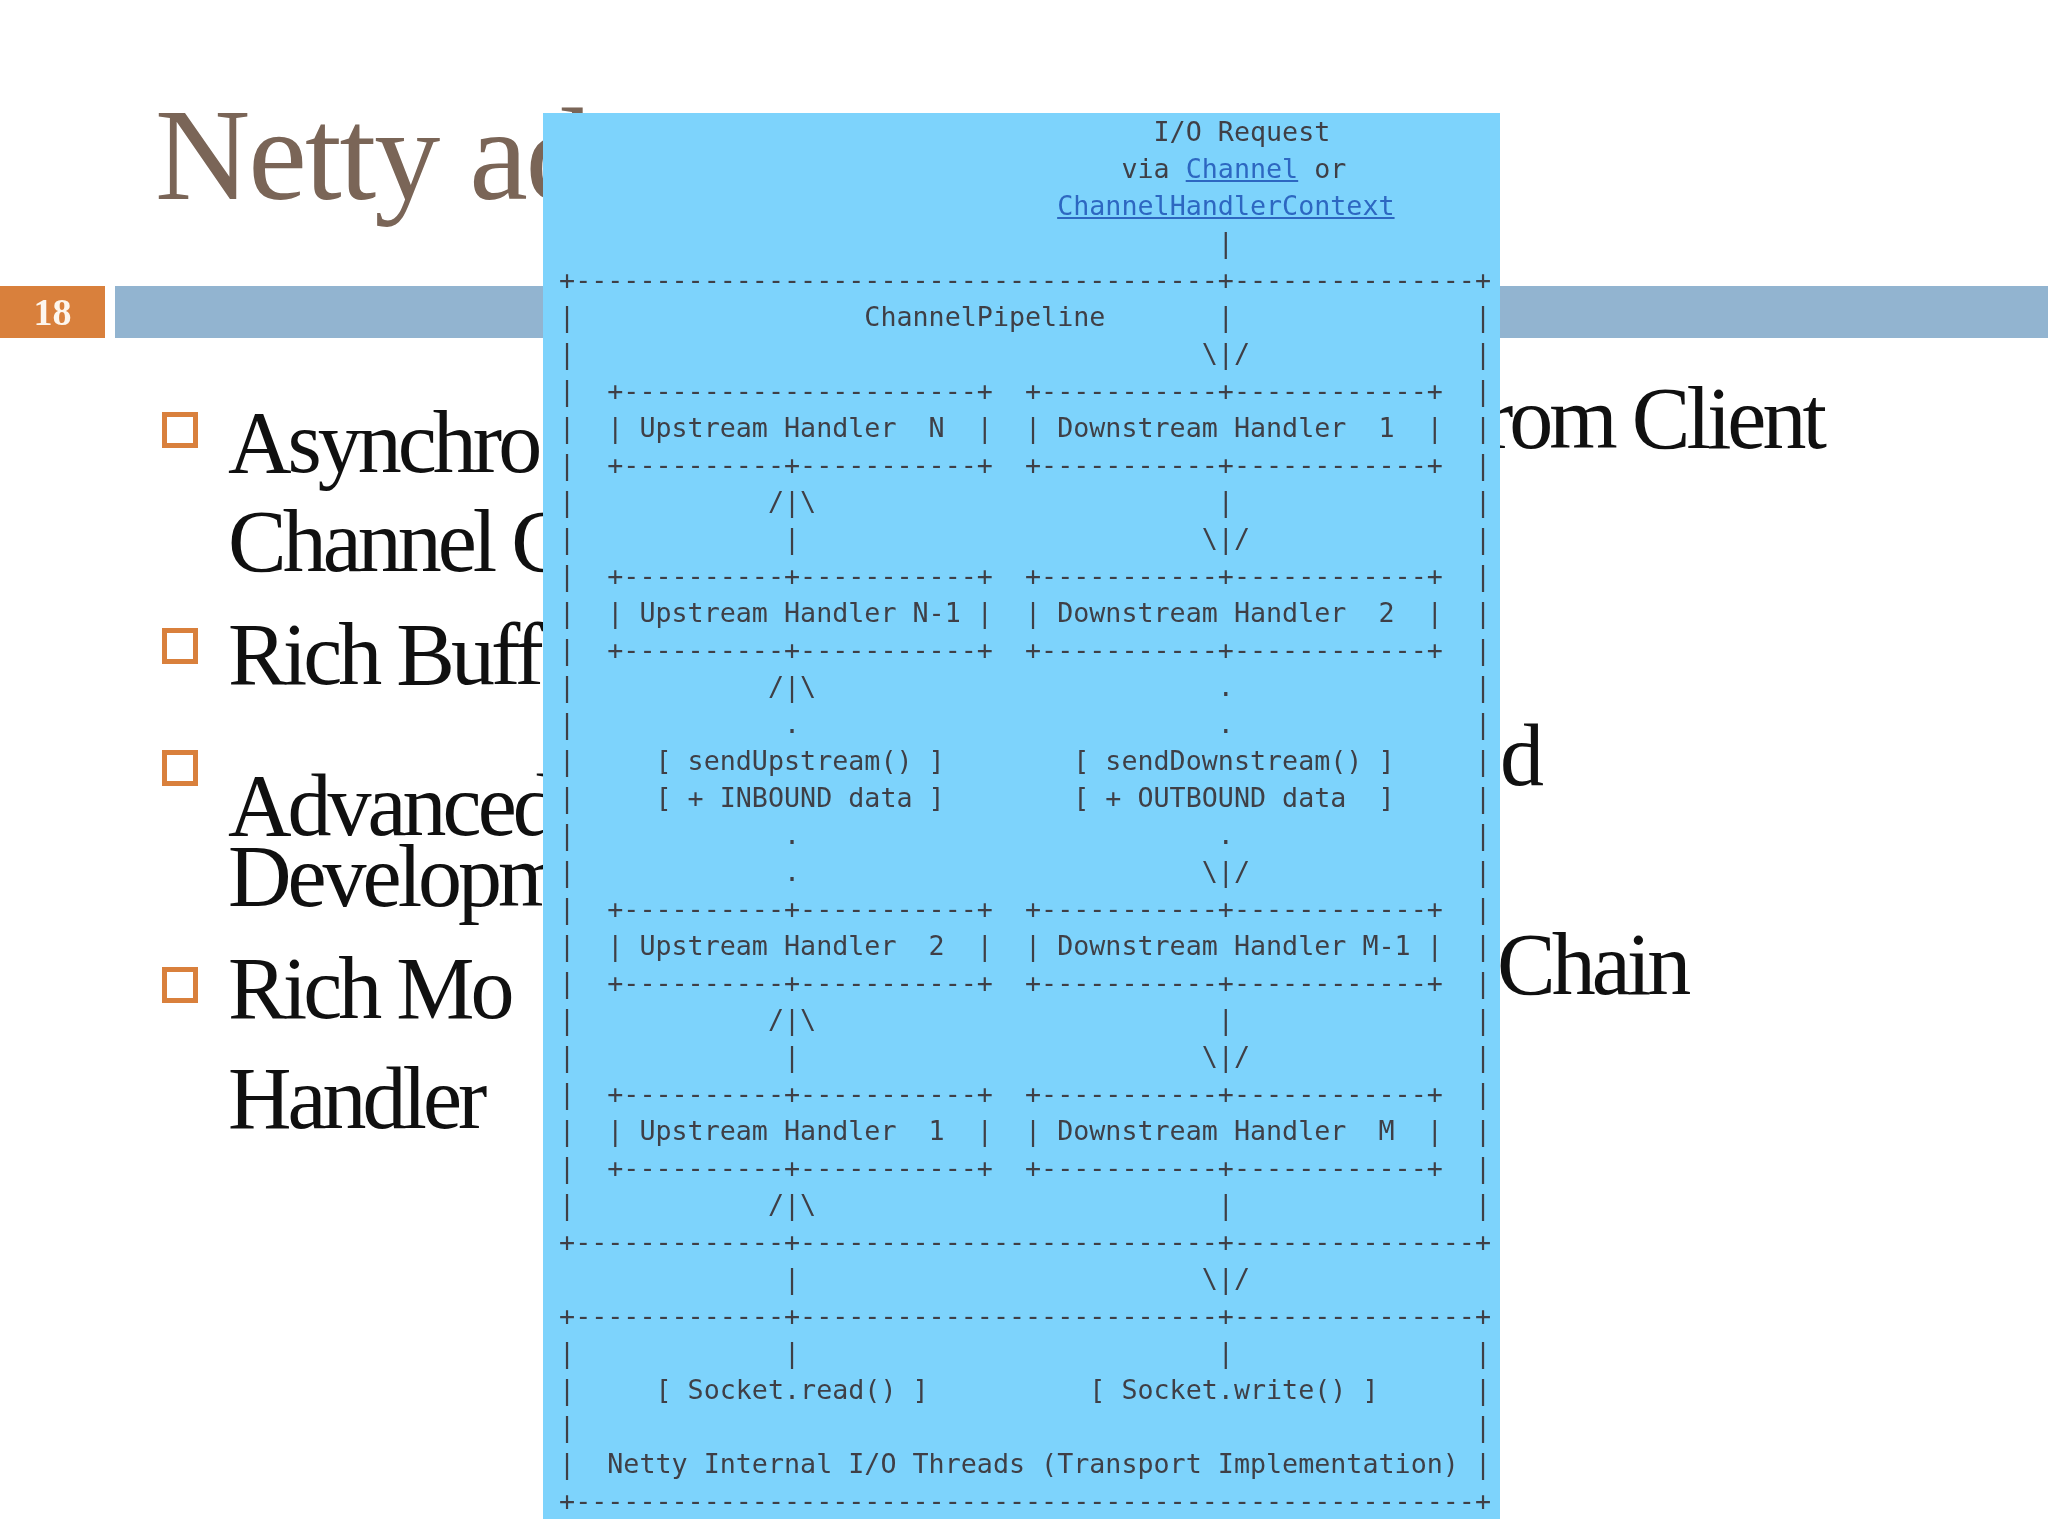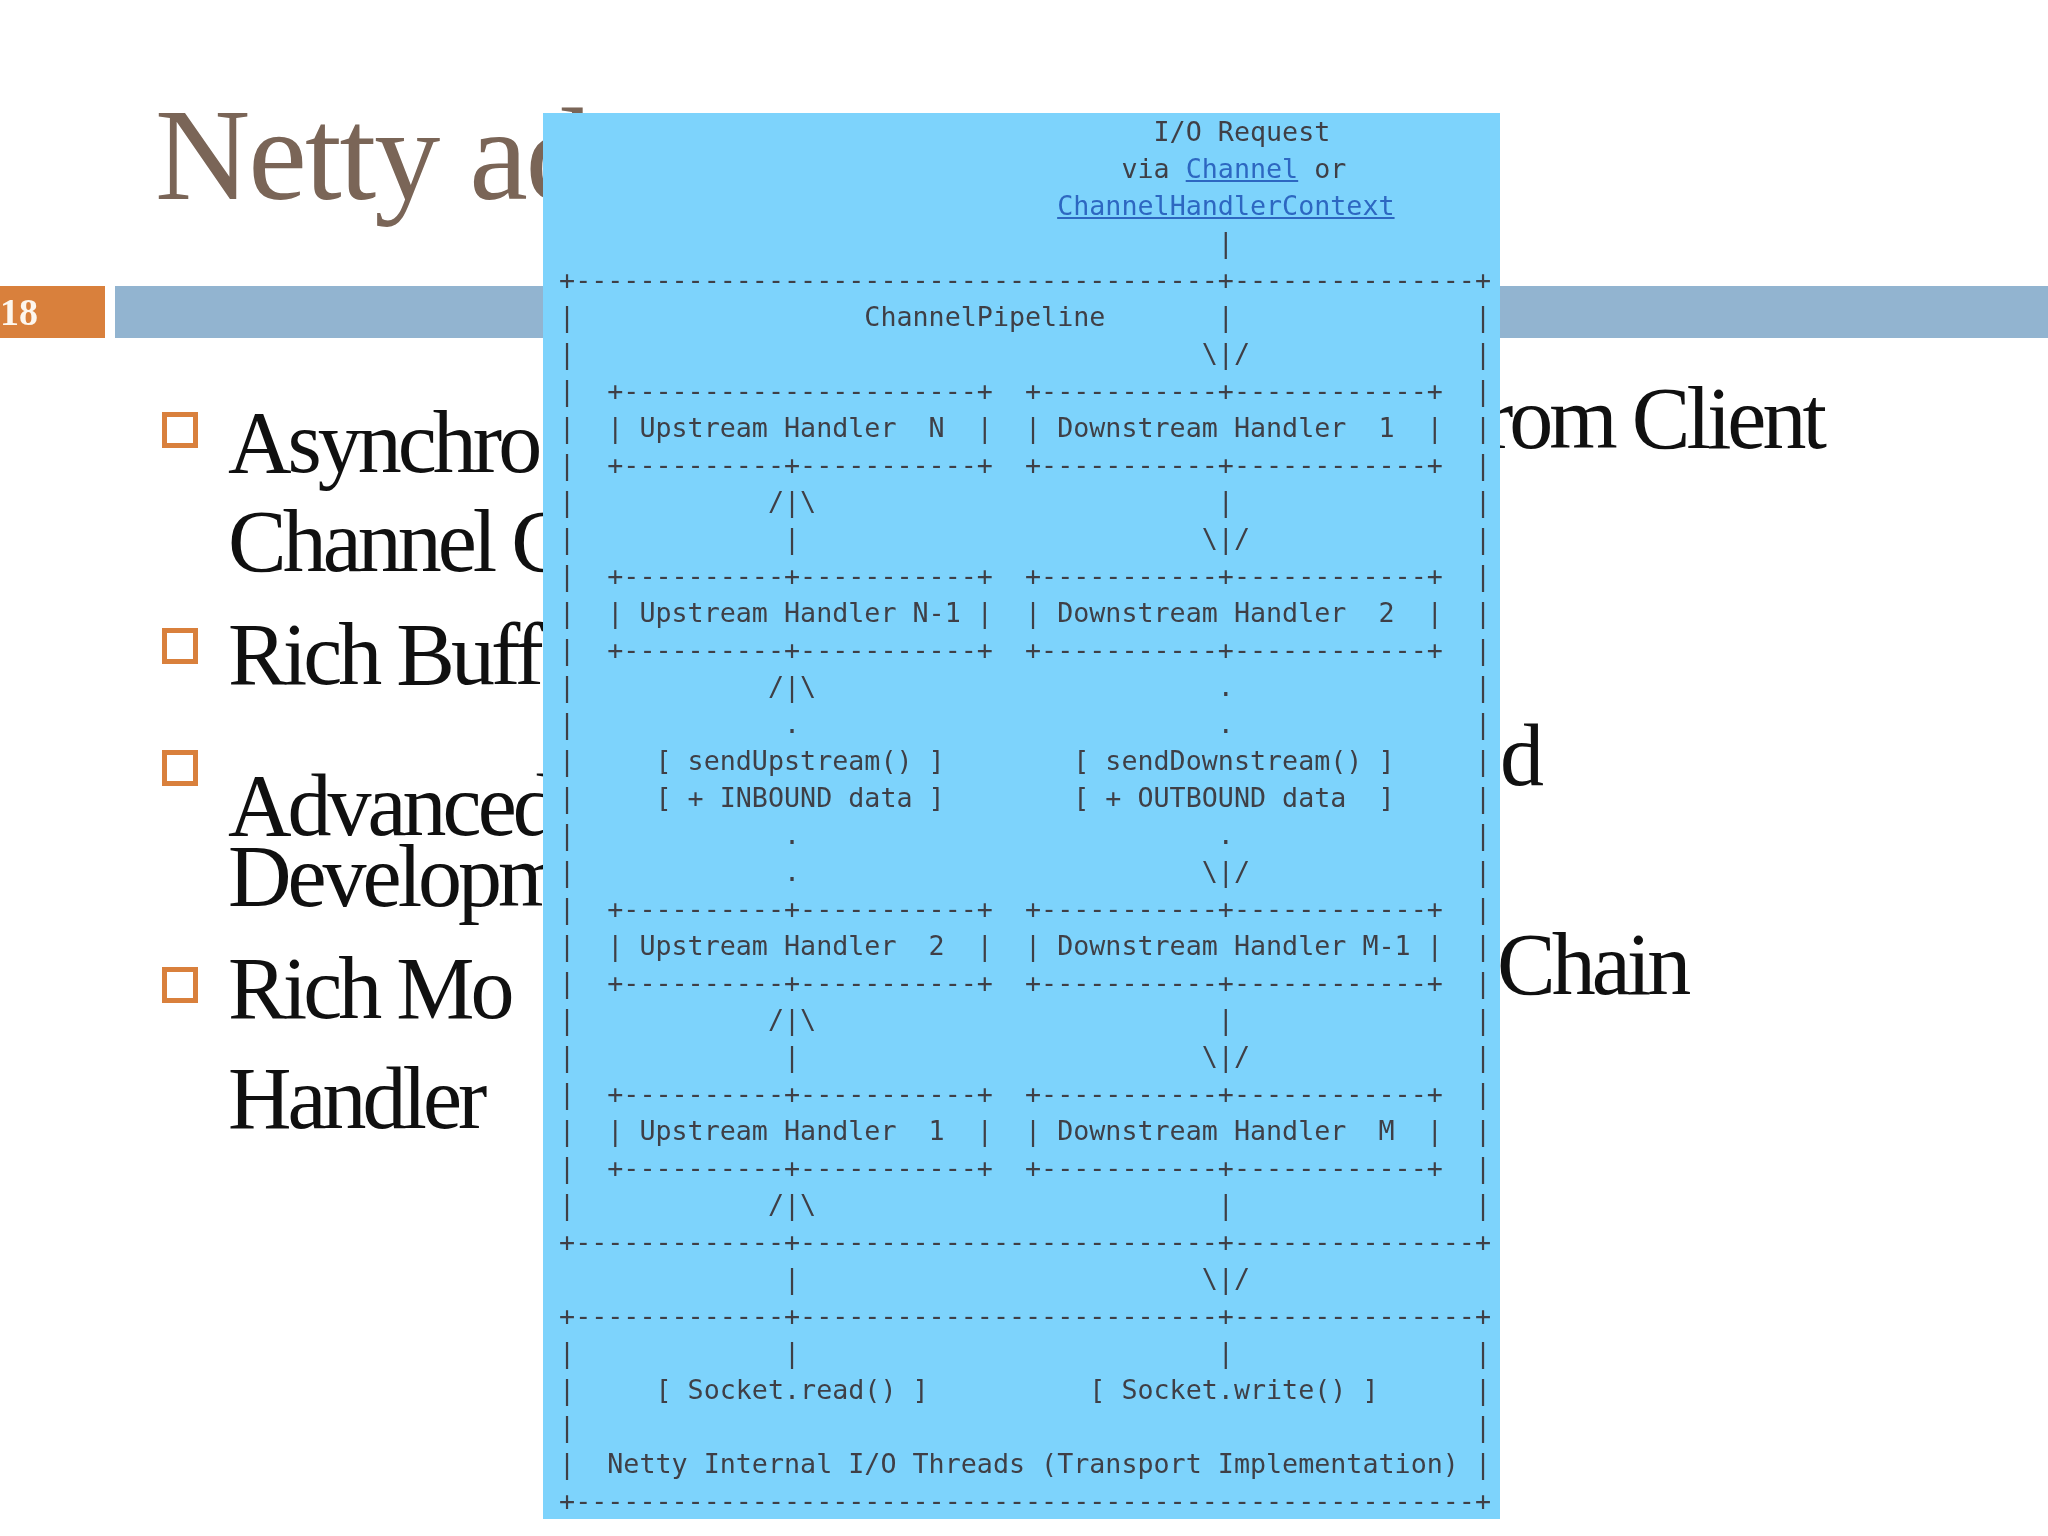--- a/index.html
+++ b/index.html
@@ -17,21 +17,21 @@
   
   .title{
     position:absolute;left:155px;top:86px;z-index:1;
     font-size:132px;line-height:1.05;letter-spacing:-2px;
     color:var(--title-brown);white-space:nowrap;
   }
   
   .badge{
     position:absolute;left:0;top:286px;width:105px;height:52px;z-index:1;
     background:var(--orange);color:#fdf6ee;
-    font-weight:bold;font-size:38px;line-height:52px;text-align:left;
+    font-weight:bold;font-size:38px;line-height:52px;text-align:center;
   }
   .hbar{
     position:absolute;left:115px;top:286px;width:1933px;height:52px;z-index:0;
     background:var(--blue);
   }
   
   .sq{
     position:absolute;left:162px;width:36px;height:36px;z-index:1;
     border:5px solid var(--orange);box-sizing:border-box;background:#fff;
   }

